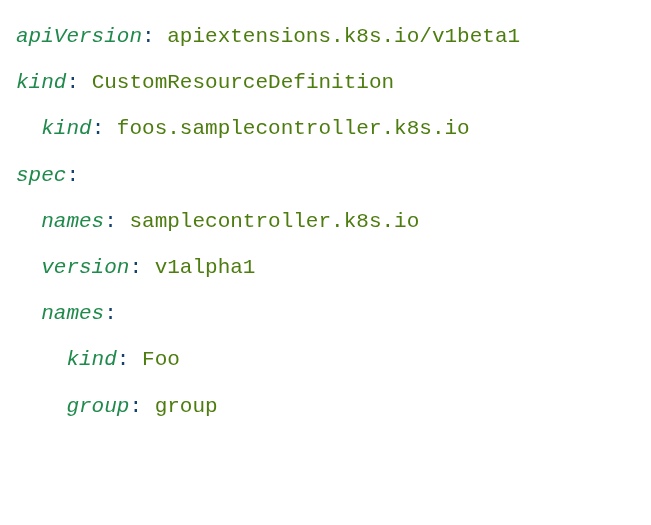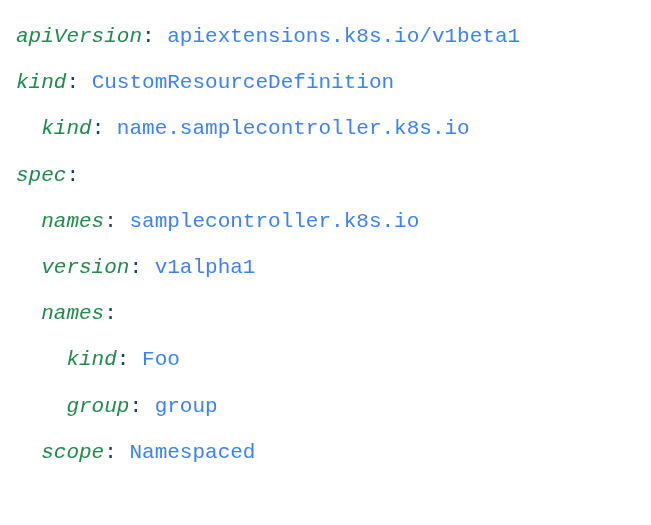--- a/index.html
+++ b/index.html
@@ -12,30 +12,29 @@
       color: #14426f;
       width: 651px;
       box-sizing: border-box;
     }
     .line {
       white-space: pre;
     }
     .indent1 { padding-left: 2ch; }
     .indent2 { padding-left: 4ch; }
     .key  { color: #1f8a4b; font-style: italic; }
-    .val  { color: #3b82f6; }
+    .val  { color: #4d7c0f; }
     .colon { color: #14426f; }
   </style>
 </head>
 <body>
 
 <div class="code-block">
   <div class="line"><span class="key">apiVersion</span><span class="colon">: </span><span class="val">apiextensions.k8s.io/v1beta1</span></div>
   <div class="line"><span class="key">kind</span><span class="colon">: </span><span class="val">CustomResourceDefinition</span></div>
-  <div class="line indent1"><span class="key">kind</span><span class="colon">: </span><span class="val">name.samplecontroller.k8s.io</span></div>
+  <div class="line indent1"><span class="key">kind</span><span class="colon">: </span><span class="val">foos.samplecontroller.k8s.io</span></div>
   <div class="line"><span class="key">spec</span><span class="colon">:</span></div>
   <div class="line indent1"><span class="key">names</span><span class="colon">: </span><span class="val">samplecontroller.k8s.io</span></div>
   <div class="line indent1"><span class="key">version</span><span class="colon">: </span><span class="val">v1alpha1</span></div>
   <div class="line indent1"><span class="key">names</span><span class="colon">:</span></div>
   <div class="line indent2"><span class="key">kind</span><span class="colon">: </span><span class="val">Foo</span></div>
   <div class="line indent2"><span class="key">group</span><span class="colon">: </span><span class="val">group</span></div>
-  <div class="line indent1"><span class="key">scope</span><span class="colon">: </span><span class="val">Namespaced</span></div>
 </div>
 
 </body></html>

